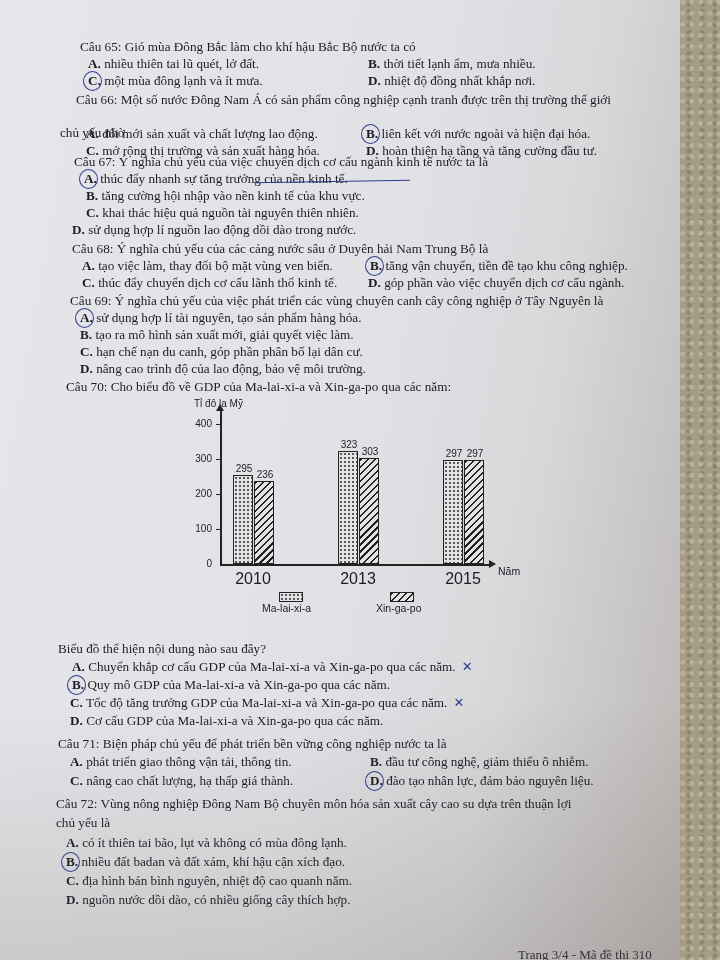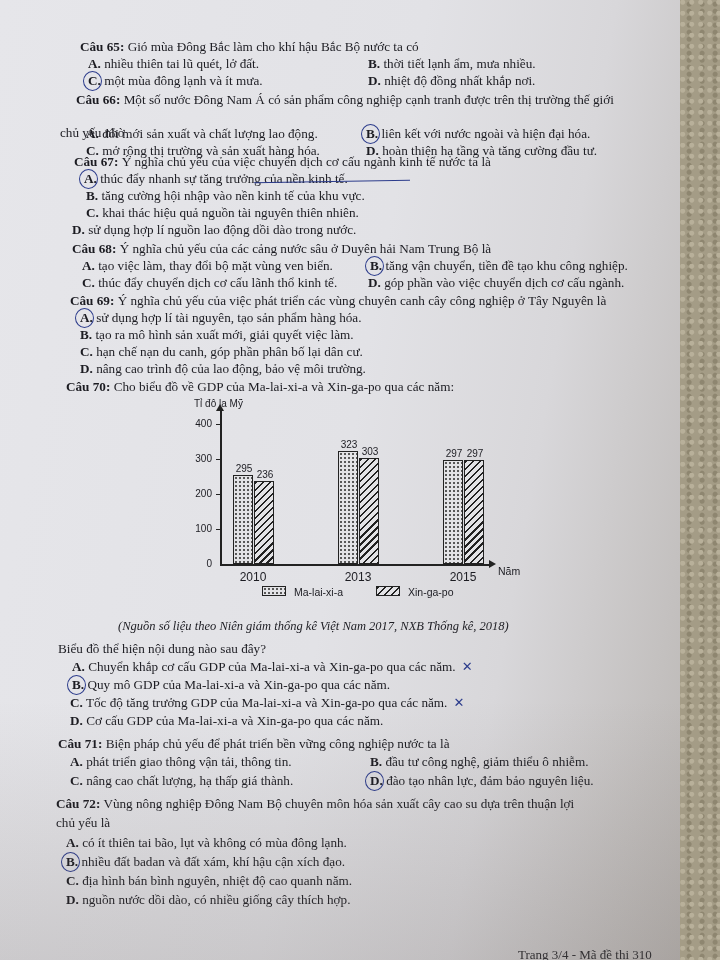--- a/index.html
+++ b/index.html
@@ -21,21 +21,21 @@
     position:absolute; left:0; top:0; width:688px; height:960px;
     background: linear-gradient(100deg, #e6e6ea 0%, #e2e2e6 50%, #d8d7da 72%, #b9b5b2 100%);
   }
   .paper::after {
     content:""; position:absolute; left:0; right:0; bottom:0; height:260px;
     background: linear-gradient(180deg, rgba(0,0,0,0) 0%, rgba(90,80,75,0.18) 100%);
     pointer-events:none;
   }
   .q { position:absolute; left:0; width:680px; font-size:13.2px; line-height:17.5px; }
   .q .stem { position:absolute; white-space:nowrap; }
-  .q .stem b { font-weight:bold; }
+  .q .stem b { font-weight:normal; }
   .opt { position:absolute; white-space:nowrap; }
   .opt .letter { font-weight:bold; }
   .circled { position:relative; }
   .circled::before {
     content:""; position:absolute; left:-5px; top:-2px; width:17px; height:18px;
     border:1.4px solid #2c3c8c; border-radius:50%;
   }
   .xmark { color:#2c3c8c; font-family:"DejaVu Sans", sans-serif; font-size:13px; margin-left:6px; }
   .underline-stroke {
     position:absolute; height:1px; background:#2c3c8c; transform:rotate(-1deg);
@@ -43,34 +43,34 @@
 
   
   .chart { position:absolute; left:180px; top:390px; width:360px; height:230px; }
   .chart .ylabel { position:absolute; left:14px; top:8px; font-family:"Liberation Sans", sans-serif; font-size:10px; }
   .chart .yaxis { position:absolute; left:40px; top:20px; width:1.5px; height:154px; background:#222; }
   .chart .yaxis::before { content:""; position:absolute; left:-4px; top:-6px; border:4px solid transparent; border-bottom:7px solid #222; border-top:none; }
   .chart .xaxis { position:absolute; left:40px; top:174px; width:270px; height:1.5px; background:#222; }
   .chart .xaxis::after { content:""; position:absolute; right:-6px; top:-4px; border:4px solid transparent; border-left:7px solid #222; border-right:none; }
   .chart .tick { position:absolute; font-family:"Liberation Sans", sans-serif; font-size:10px; width:26px; text-align:right; left:6px; }
   .chart .tickline { position:absolute; left:36px; width:5px; height:1px; background:#222; }
-  .chart .xcat { position:absolute; font-family:"Liberation Sans", sans-serif; font-size:12px; top:180px; width:40px; text-align:center; }
+  .chart .xcat { position:absolute; font-family:"Liberation Sans", sans-serif; font-size:16px; top:180px; width:40px; text-align:center; }
   .chart .xname { position:absolute; left:318px; top:175px; font-family:"Liberation Sans", sans-serif; font-size:10.5px; }
   .bar { position:absolute; bottom:56px; width:20px; border:1px solid #222; box-sizing:border-box; }
   .bar.dot {
     background-color:#e3e3e6;
     background-image: radial-gradient(#555 0.7px, transparent 1px);
     background-size:4px 4px;
   }
   .bar.hatch {
     background-color:#e3e3e6;
     background-image: repeating-linear-gradient(135deg, #222 0 1.6px, transparent 1.6px 5px);
   }
   .bar .val { position:absolute; top:-13px; left:-4px; width:28px; text-align:center; font-family:"Liberation Sans", sans-serif; font-size:10px; }
-  .legend { position:absolute; top:196px; font-family:"Liberation Sans", sans-serif; font-size:10.5px; display:flex; align-items:flex-start; }
+  .legend { position:absolute; top:202px; font-family:"Liberation Sans", sans-serif; font-size:10.5px; display:flex; align-items:flex-end;flex-direction:column; }
   .legend .swatch { width:24px; height:10px; border:1px solid #222; margin-right:8px; }
   .source { position:absolute; left:118px; top:619px; font-style:italic; font-size:12.5px; white-space:nowrap; }
   .footer { position:absolute; left:518px; top:947px; font-size:13px; white-space:nowrap; color:#2a2a2e; }
 </style>
 </head>
 <body>
 
 <div class="paper">
 
   <div class="q" style="top:38px">
@@ -163,21 +163,20 @@
     <div class="legend" style="left:82px">
       <span class="swatch bar dot" style="position:static"></span>
       <span>Ma-lai-xi-a</span>
     </div>
     <div class="legend" style="left:196px">
       <span class="swatch bar hatch" style="position:static"></span>
       <span>Xin-ga-po</span>
     </div>
   </div>
 
-  <div class="source">(Nguồn số liệu theo Niên giám thống kê Việt Nam 2017, NXB Thống kê, 2018)</div>
 
   <div class="q" style="top:640px">
     <div class="stem" style="left:58px;top:0">Biểu đồ thể hiện nội dung nào sau đây?</div>
     <div class="opt" style="left:72px;top:18px"><span class="letter">A.</span> <span>Chuyển khắp cơ cấu GDP của Ma-lai-xi-a và Xin-ga-po qua các năm.</span><span class="xmark">✕</span></div>
     <div class="opt" style="left:72px;top:36px"><span class="letter circled">B.</span> <span>Quy mô GDP của Ma-lai-xi-a và Xin-ga-po qua các năm.</span></div>
     <div class="opt" style="left:70px;top:54px"><span class="letter">C.</span> <span>Tốc độ tăng trưởng GDP của Ma-lai-xi-a và Xin-ga-po qua các năm.</span><span class="xmark">✕</span></div>
     <div class="opt" style="left:70px;top:72px"><span class="letter">D.</span> <span>Cơ cấu GDP của Ma-lai-xi-a và Xin-ga-po qua các năm.</span></div>
   </div>
 
   <div class="q" style="top:735px">

